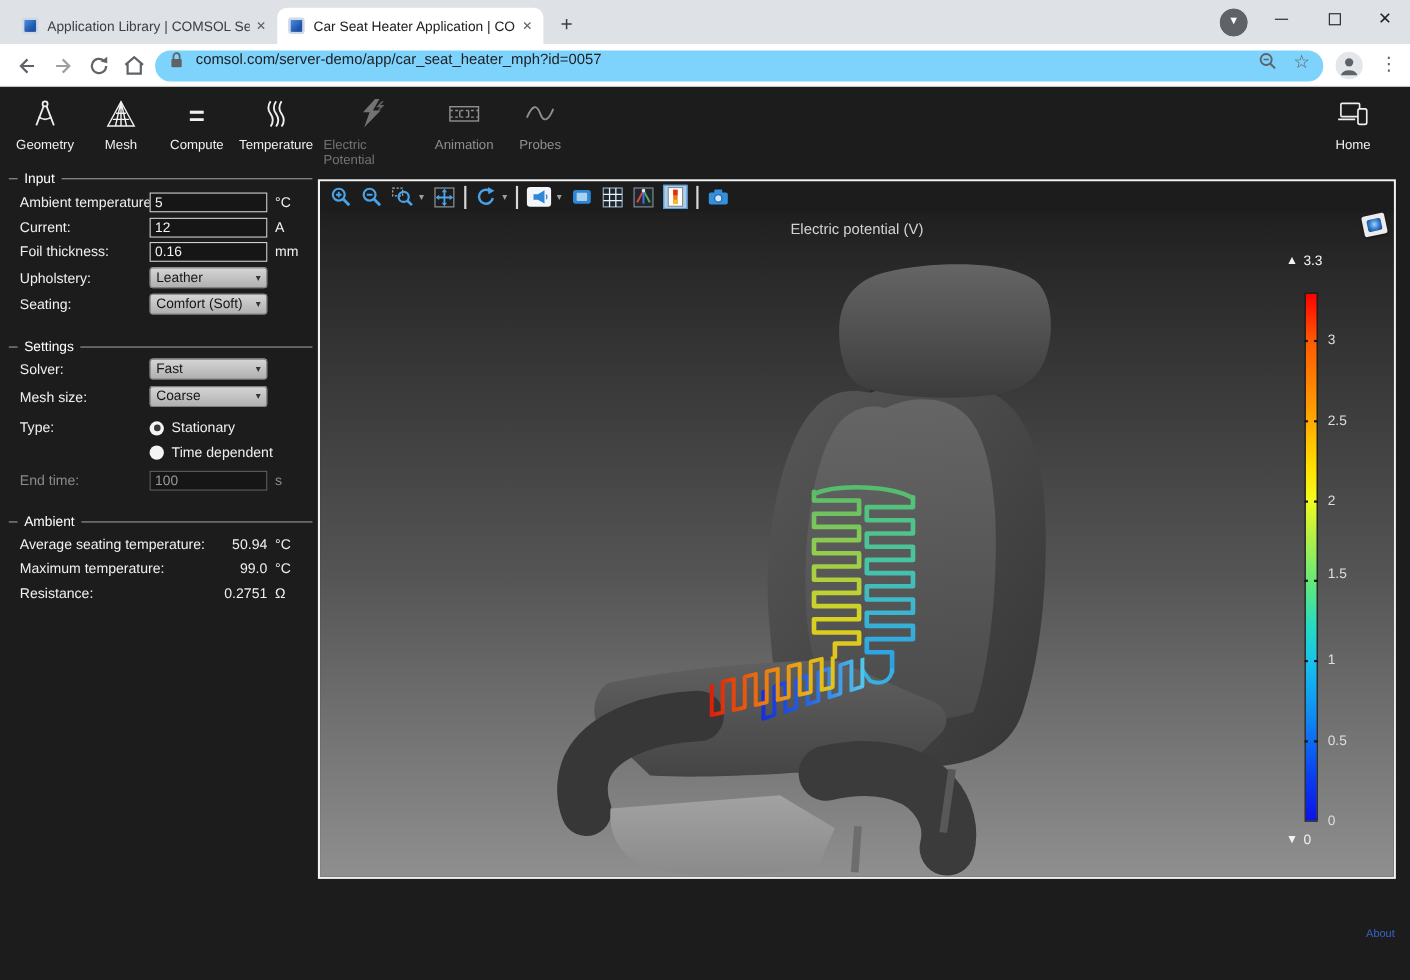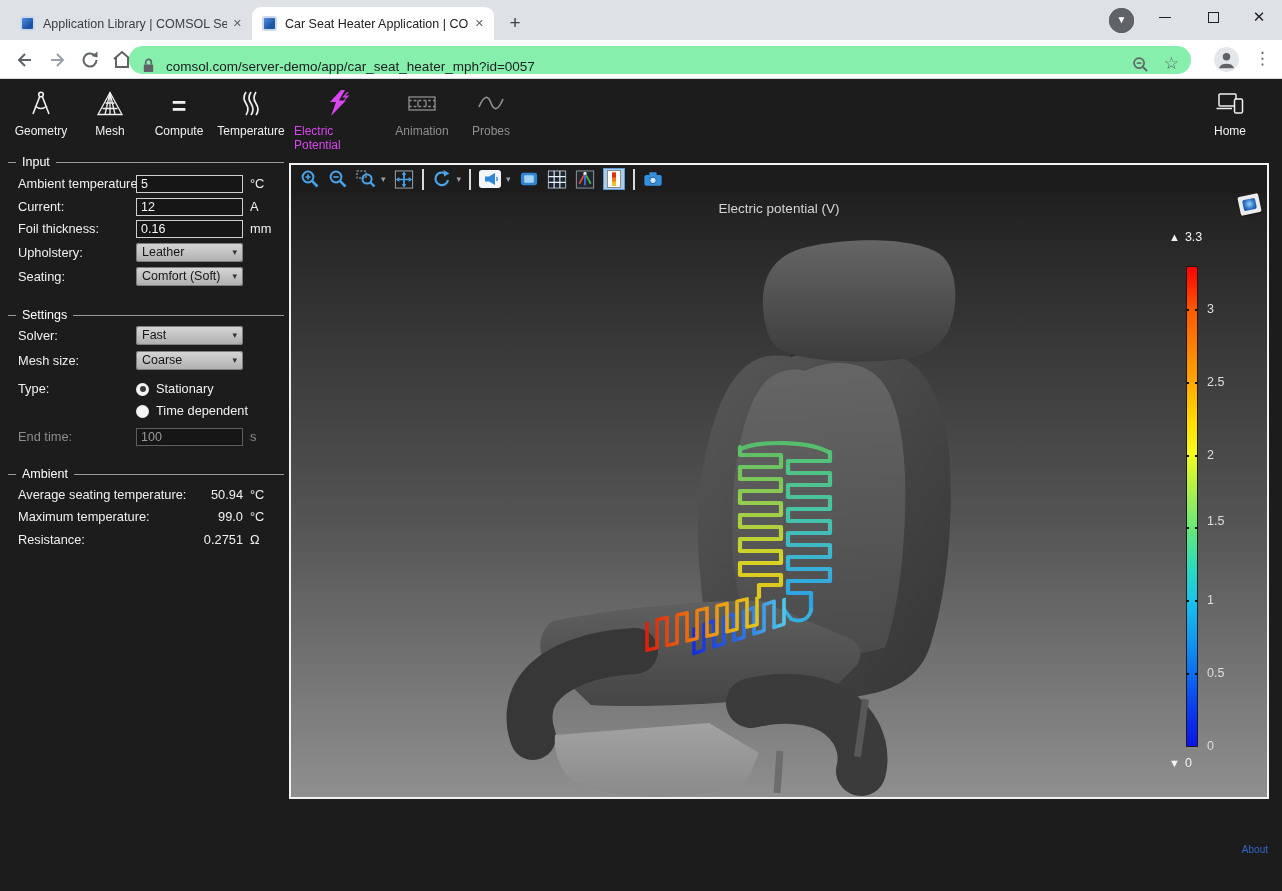--- a/index.html
+++ b/index.html
@@ -18,33 +18,33 @@
   .newtab { position:absolute; left:502px; top:10px; width:26px; height:26px; text-align:center;
     line-height:25px; font-size:19px; color:#3c4043; border-radius:50%; }
   .updcircle { position:absolute; left:1109px; top:8px; width:25px; height:25px; border-radius:50%;
     background:#5f6368; color:#fff; text-align:center; line-height:24px; font-size:10px; }
   .wc { position:absolute; top:0; width:46px; height:34px; display:flex; align-items:center; justify-content:center; }
   .wc-min { left:1142px; } .wc-min i { display:block; width:12px; height:0; border-top:1.6px solid #202124; }
   .wc-max { left:1190px; } .wc-max i { display:block; width:11px; height:11px; border:1.4px solid #202124; }
   .wc-close { left:1236px; font-size:15px; color:#202124; }
   .addrbar { position:relative; height:39px; background:#fff; border-bottom:1px solid #d6d9dc; }
   .navic { position:absolute; top:8px; width:24px; height:24px; }
-  .omnibox { position:absolute; left:129px; top:6px; width:1062px; height:28px; background:#86efac;
-    border-radius:14px; display:flex; align-items:flex-end; padding:0 12px; }
+  .omnibox { position:absolute; left:141px; top:6px; width:1062px; height:28px; background:#7dd3fc;
+    border-radius:14px; display:flex; align-items:flex-start; padding:0 12px; }
   .url { font-size:13.5px; color:#202124; margin-left:10px; flex:1; white-space:nowrap; overflow:hidden; }
   .ob-ic { margin-left:14px; display:flex; align-items:center; }
   .star { font-size:17px; color:#5f6368; }
   .avatar { position:absolute; left:1214px; top:7px; }
   .dots { position:absolute; left:1254px; top:8px; font-size:17px; color:#5f6368; letter-spacing:0; }
   
   .workspace { position:relative; height:811px; background:#1c1c1c; }
   .rbtn { position:absolute; top:11px; width:88px; display:flex; flex-direction:column; align-items:center;
     gap:7px; color:#f0f0f0; font-size:12px; cursor:pointer; }
   .rbtn .ric { height:27px; display:flex; align-items:flex-end; }
-  .rbtn.active { color:#d946ef;justify-content:space-between; }
+  .rbtn.active { color:#737373;justify-content:space-between; }
   .rbtn.disabled { color:#8f8f8f; }
   .req { font-size:25px; font-weight:bold; line-height:22px; }
   
   .sect { position:absolute; left:8px; width:276px; display:flex; align-items:center; gap:6px;
     color:#ffffff; font-size:12.5px; }
   .sect::before { content:""; width:8px; height:1px; background:#9a9a9a; }
   .sect::after { content:""; flex:1; height:1px; background:#9a9a9a; }
   .frow { position:absolute; left:18px; width:262px; height:20px; font-size:12.8px; color:#f0f0f0; line-height:20px; }
   .flabel { position:absolute; left:0; white-space:nowrap; }
   .tin { position:absolute; left:118px; top:1px; width:107px; height:18px; background:#161616;

